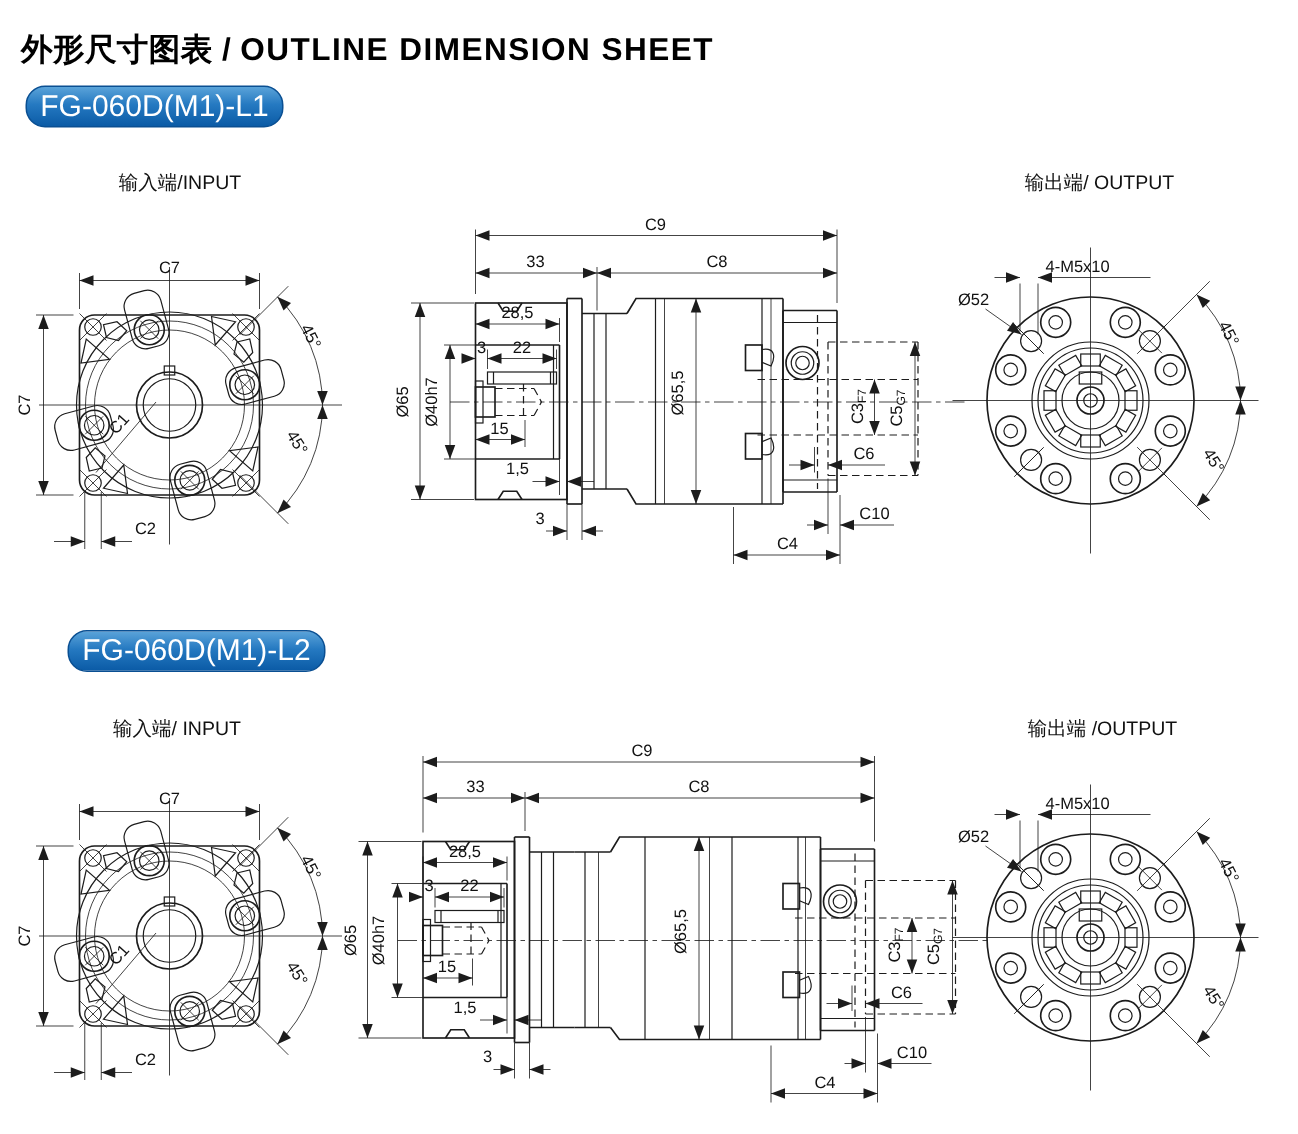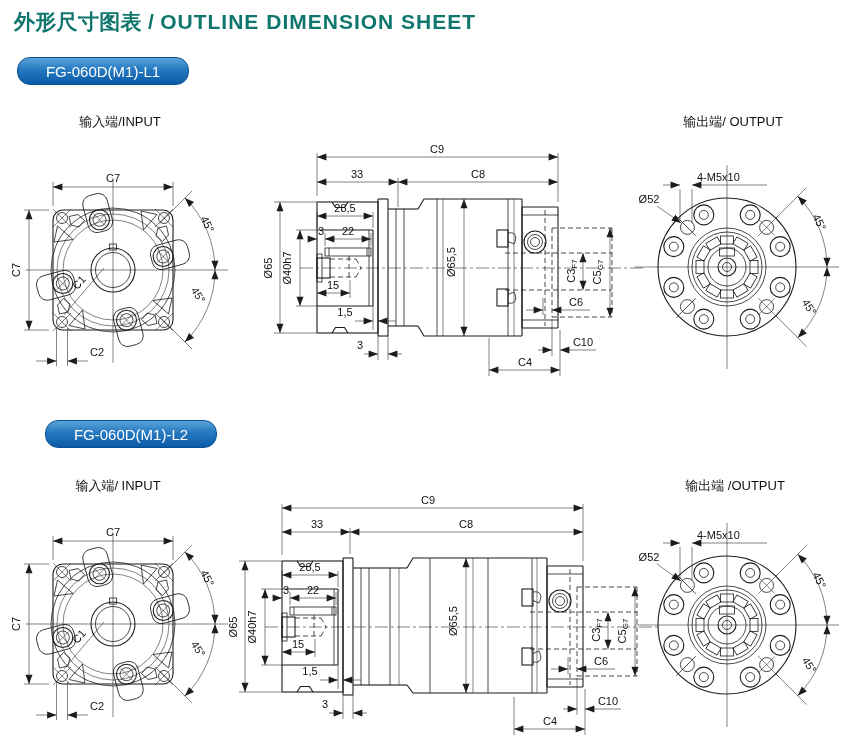--- a/index.html
+++ b/index.html
@@ -1,21 +1,21 @@
 <!DOCTYPE html>
 <html><head>
 <meta charset="utf-8">
 <style>
   html,body{margin:0;padding:0;background:#ffffff;}
   body{width:865px;height:756px;position:relative;font-family:"Liberation Sans",sans-serif;overflow:hidden;}
-  .title{position:absolute;left:14px;top:8px;font-size:21px;font-weight:bold;color:#0f766e;letter-spacing:.3px;white-space:nowrap;}
+  .title{position:absolute;left:14px;top:19px;font-size:21px;font-weight:bold;color:#000000;letter-spacing:.3px;white-space:nowrap;}
   .title .en{letter-spacing:1px;}
   .badge{position:absolute;left:17px;width:170px;height:26px;border-radius:13px;
     background:linear-gradient(180deg,#5aa3d9 0%,#2579c1 45%,#0b5ba6 100%);
-    border:1px solid #0a4f92;color:#ffffff;font-size:15px;display:flex;align-items:center;justify-content:center;}
+    border:1px solid #0a4f92;color:#ffffff;font-size:20px;display:flex;align-items:center;justify-content:center;}
   .b1{top:57px;} .b2{top:420px;margin-left:28px;}
   svg{position:absolute;left:0;overflow:visible;}
   .s1{top:110px;} .s2{top:480px;}
   symbol{overflow:visible;}
   .ol{fill:none;stroke:#1c1c1c;stroke-width:1.1;}
   .ml{fill:none;stroke:#1c1c1c;stroke-width:.8;}
   .tl{fill:none;stroke:#1c1c1c;stroke-width:.55;}
   .hid{fill:none;stroke:#1c1c1c;stroke-width:.8;stroke-dasharray:5 3;}
   .cl{fill:none;stroke:#1c1c1c;stroke-width:.55;stroke-dasharray:13 3 3 3;}
   text{fill:#111111;font-size:11px;text-anchor:middle;font-family:"Liberation Sans",sans-serif;}

